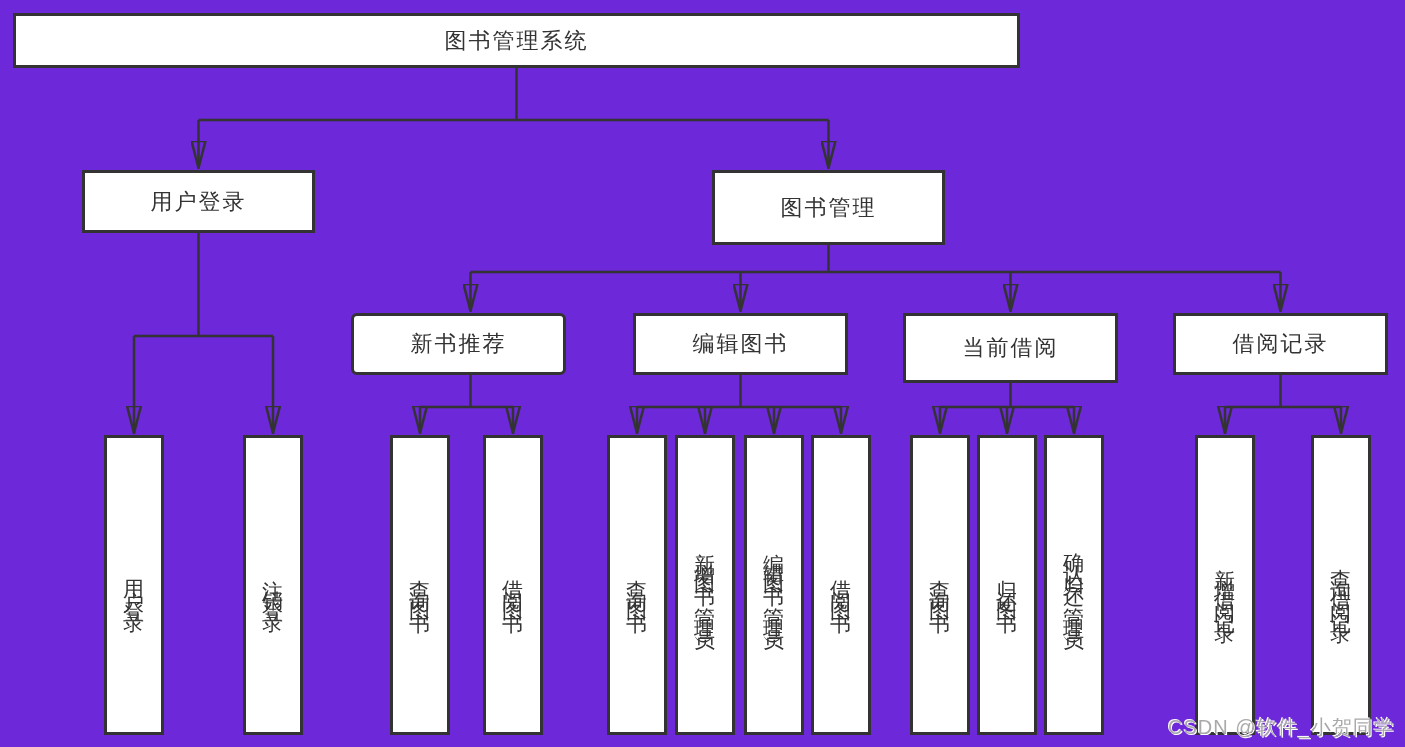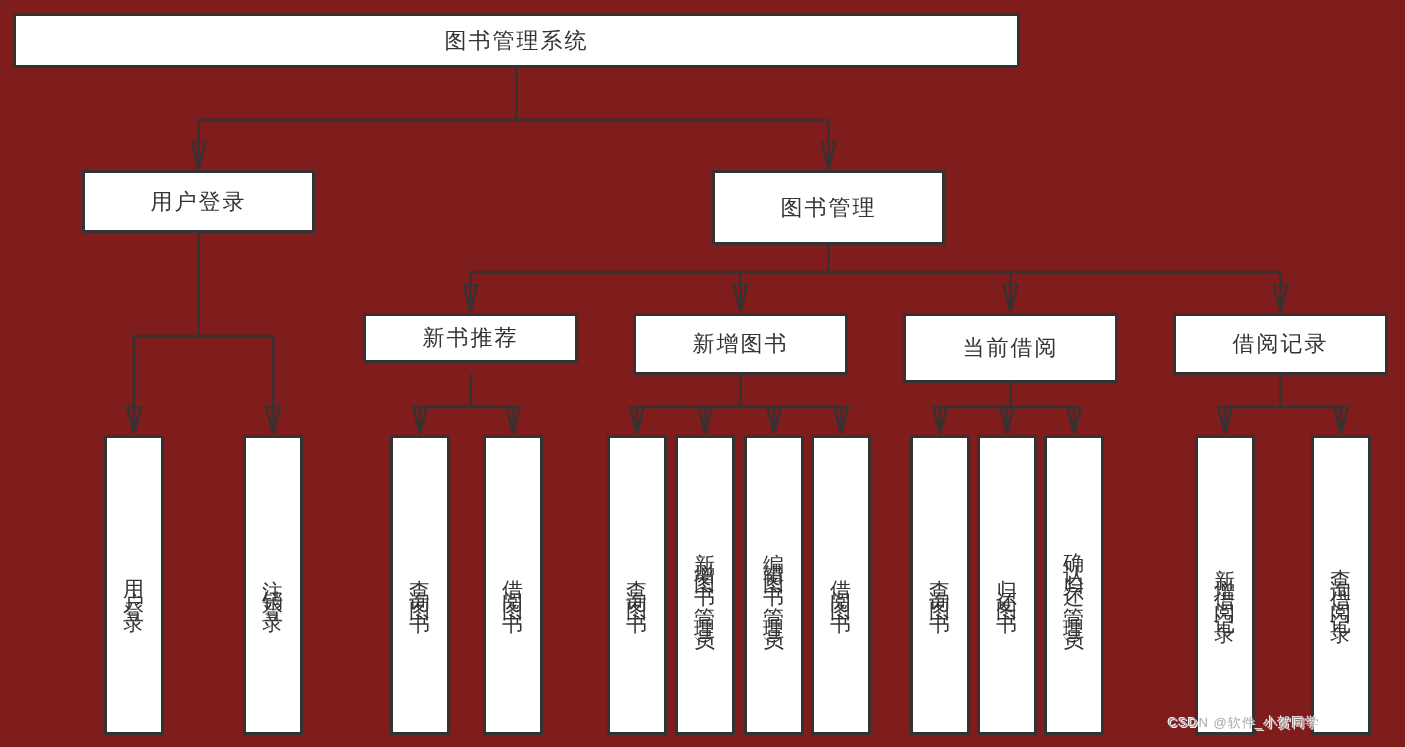--- a/index.html
+++ b/index.html
@@ -5,21 +5,21 @@
   html, body {
     margin: 0;
     padding: 0;
     background: #ffffff;
     font-family: "Liberation Sans", "DejaVu Sans", sans-serif;
   }
   .canvas {
     position: relative;
     width: 1405px;
     height: 747px;
-    background: #7f1d1d;
+    background: #6d28d9;
     overflow: hidden;
   }
   svg.connectors {
     position: absolute;
     left: 0; top: 0;
     width: 1405px;
     height: 747px;
   }
   svg.connectors path, svg.connectors line {
     stroke: #333333;
@@ -45,21 +45,21 @@
     text-orientation: mixed;
     font-size: 21px;
     line-height: 1;
     letter-spacing: 11px;
     white-space: nowrap;
   }
   .watermark {
     position: absolute;
     left: 1168px;
     top: 714px;
-    font-size: 13px;
+    font-size: 20px;
     color: #a9a9a9;
     letter-spacing: 1px;
     white-space: nowrap;
     text-shadow: 1px 1px 0 #ffffff, -1px -1px 0 #ffffff;
     z-index: 5;
   }
 </style>
 </head>
 <body>
 
@@ -124,25 +124,25 @@
     <span>图书管理系统</span>
   </div>
 
   <div class="box h-box" style="left:82px; top:170px; width:233px; height:63px;">
     <span>用户登录</span>
   </div>
   <div class="box h-box" style="left:712px; top:170px; width:233px; height:75px;">
     <span>图书管理</span>
   </div>
 
-  <div class="box h-box" style="left:363px; top:313px; width:215px; height:50px;">
+  <div class="box h-box" style="left:351px; top:313px; width:215px; height:62px;border-radius:6px;">
     <span>新书推荐</span>
   </div>
   <div class="box h-box" style="left:633px; top:313px; width:215px; height:62px;">
-    <span>新增图书</span>
+    <span>编辑图书</span>
   </div>
   <div class="box h-box" style="left:903px; top:313px; width:215px; height:70px;">
     <span>当前借阅</span>
   </div>
   <div class="box h-box" style="left:1173px; top:313px; width:215px; height:62px;text-align:right;">
     <span>借阅记录</span>
   </div>
 
   <div class="box v-box" style="left:104px; top:435px; width:60px; height:300px;">
     <span class="v-label">用户登录</span>

